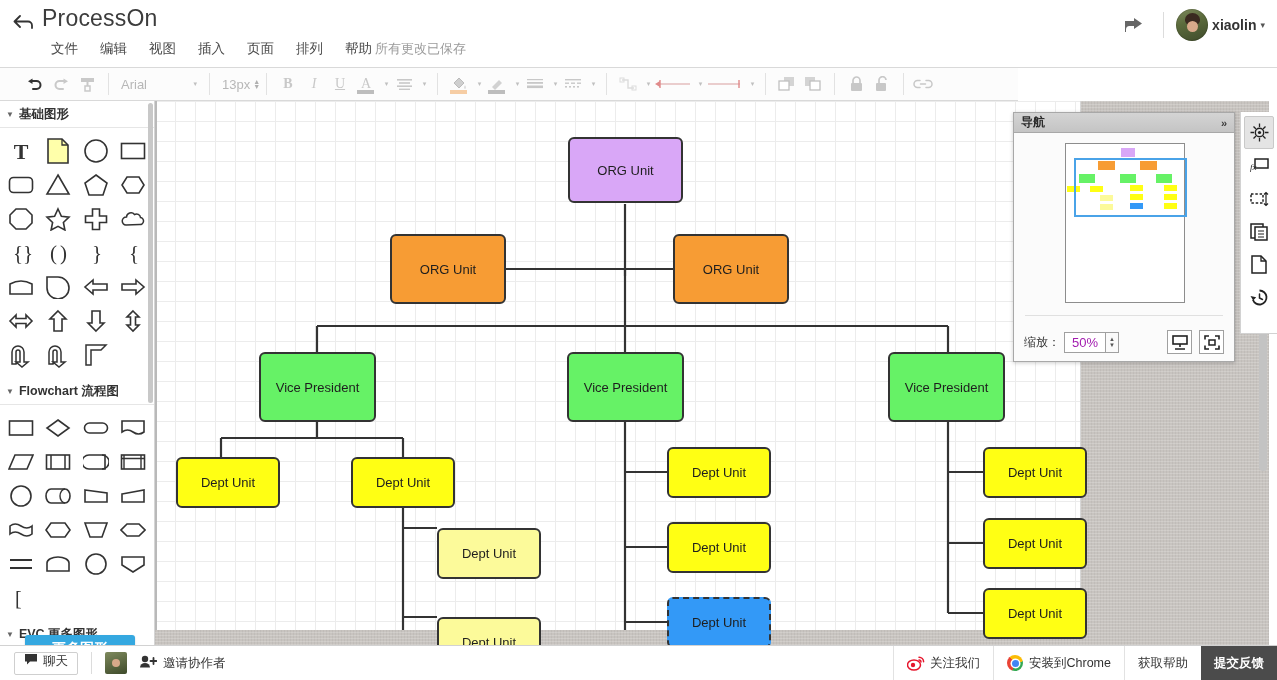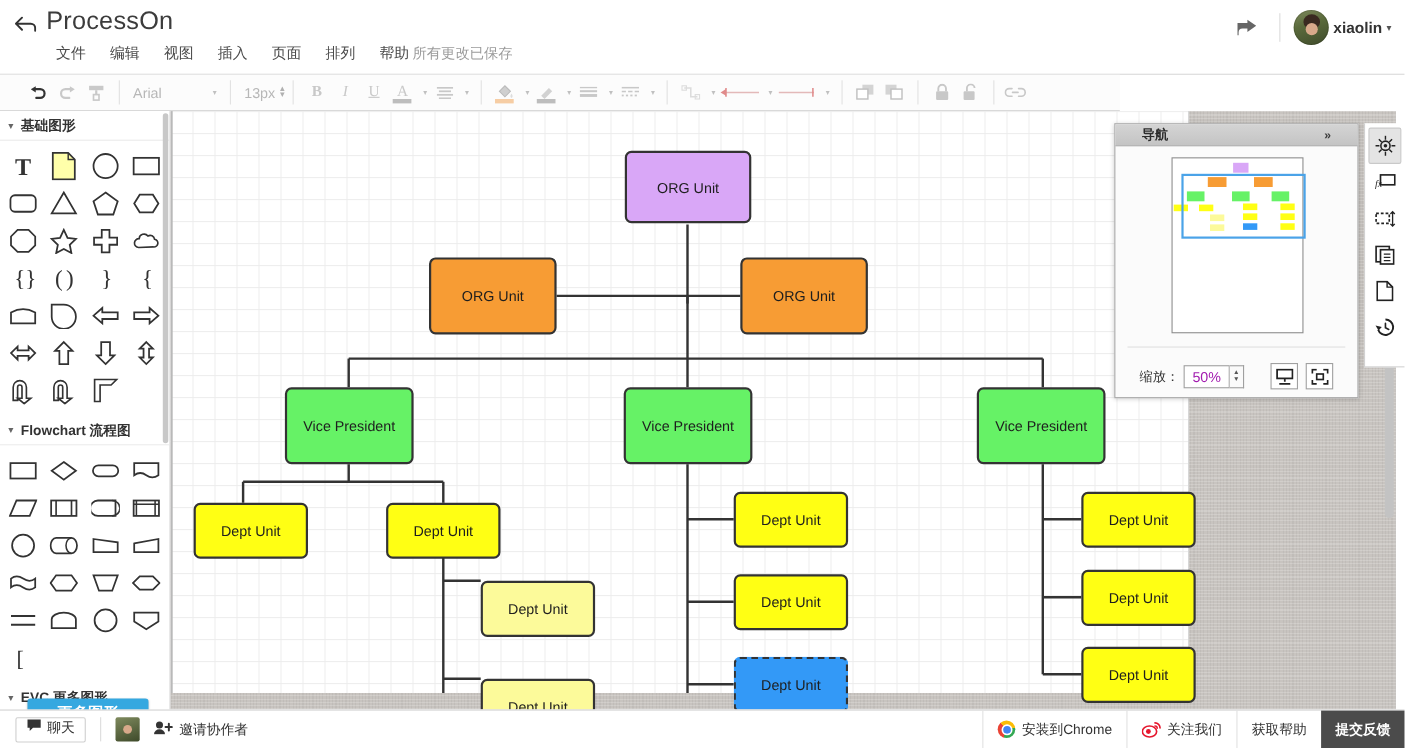--- a/index.html
+++ b/index.html
@@ -148,39 +148,39 @@
   }
 
   
   .nav-panel {
     position: absolute; left: 1013px; top: 112px; width: 222px; height: 250px;
     background: #fbfbfb; border: 1px solid #a8a8a8; box-shadow: 0 1px 4px rgba(0,0,0,.2);
   }
   .nav-title {
     height: 20px; background: linear-gradient(#d4d4d4,#c4c4c4);
     border-bottom: 1px solid #a8a8a8;
-    display: flex; align-items: center; padding: 0 24px;
+    display: flex; align-items: center; padding: 0 7px;
     font-size: 12px; color: #2b2b2b; font-weight: bold;
   }
   .nav-collapse { margin-left: auto; font-size: 11px; color: #3c3c3c; cursor: pointer; }
   .mini-page {
     position: absolute; left: 51px; top: 30px; width: 120px; height: 160px;
     background: #fff; border: 1px solid #8d8d8d;
   }
   .mini-view {
     position: absolute; left: 8px; top: 14px; width: 113px; height: 59px;
     border: 2px solid #4aa3e8; box-sizing: border-box;
   }
   .mini-node { position: absolute; }
   .nav-divider {
     position: absolute; left: 11px; right: 11px; top: 202px; height: 1px; background: #e0e0e0;
   }
   .nav-footer {
     position: absolute; left: 0; right: 0; top: 210px; height: 38px;
-    display: flex; align-items: center; padding: 0 22px;
+    display: flex; align-items: center; padding: 0 10px;
   }
   .zoom-label { font-size: 12px; color: #333; }
   .zoom-box {
     margin-left: 4px; width: 42px; height: 21px; border: 1px solid #a0a0a0; background: #fff;
     display: flex; align-items: center; justify-content: center;
     font-size: 13px; color: #a21caf; cursor: text;
   }
   .zoom-spin {
     width: 13px; height: 21px; border: 1px solid #a0a0a0; border-left: none;
     background: #fafafa; display: flex; flex-direction: column;
@@ -952,35 +952,35 @@
             <circle cx="5" cy="4" r="3.2" fill="#333"></circle>
             <path d="M0 12.5 a5 4.5 0 0 1 10 0 Z" fill="#333"></path>
             <path d="M13.5 3 V9 M10.5 6 H16.5" stroke="#333" stroke-width="1.8" stroke-linecap="round"></path>
           </svg>
       </span>
       <span>邀请协作者</span>
     </div>
 
     <div class="bb-right">
       <div class="bb-link">
-        <span class="chrome-ico"></span>
-        <span>安装到Chrome</span>
-      </div>
-      <div class="bb-link">
         <span class="weibo-ico">
           <svg width="18" height="15" viewBox="0 0 18 15">
               <ellipse cx="7" cy="9" rx="6.5" ry="5" fill="none" stroke="#e6162d" stroke-width="1.5"></ellipse>
               <circle cx="6" cy="9" r="2.2" fill="#e6162d"></circle>
               <path d="M12 1.2 a4.6 4.6 0 0 1 4.6 4.6" stroke="#e6162d" stroke-width="1.5" fill="none" stroke-linecap="round"></path>
               <path d="M12 4 a2 2 0 0 1 2 2" stroke="#e6162d" stroke-width="1.4" fill="none" stroke-linecap="round"></path>
             </svg>
         </span>
         <span>关注我们</span>
       </div>
       <div class="bb-link">
+        <span class="chrome-ico"></span>
+        <span>安装到Chrome</span>
+      </div>
+      <div class="bb-link">
         <span>获取帮助</span>
       </div>
       <div class="bb-link feedback">
         <span>提交反馈</span>
       </div>
     </div>
   </div>
 
 </div>
 

